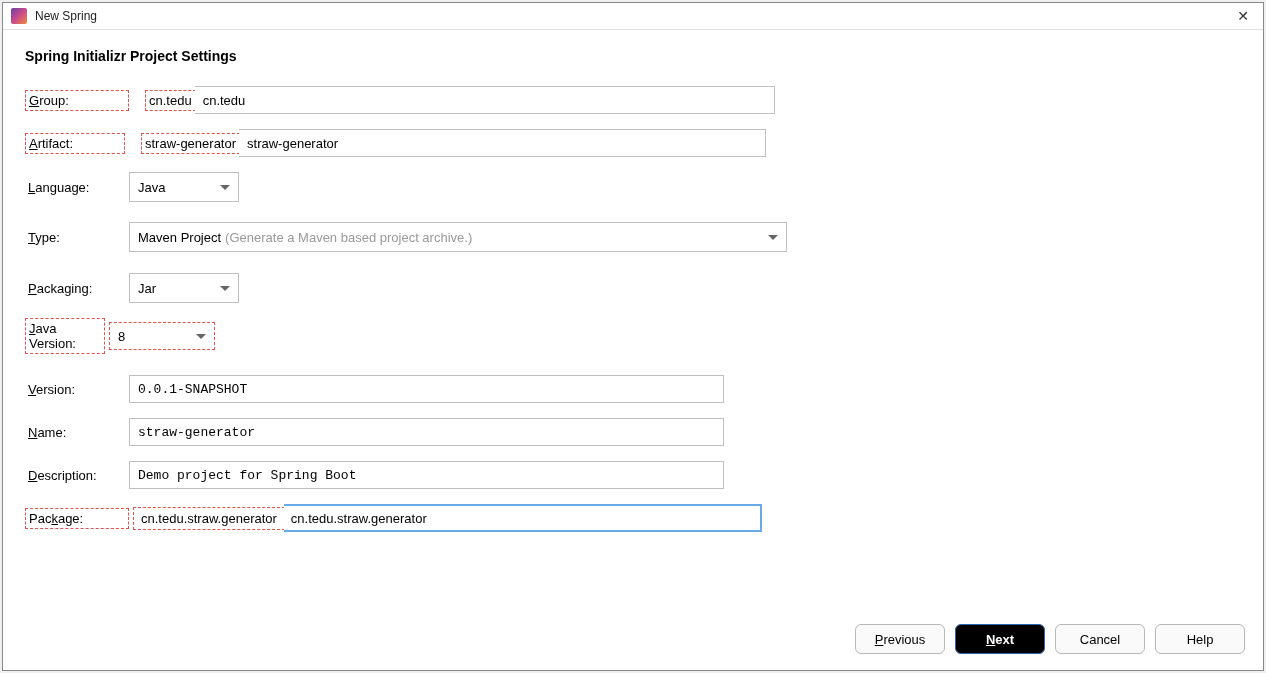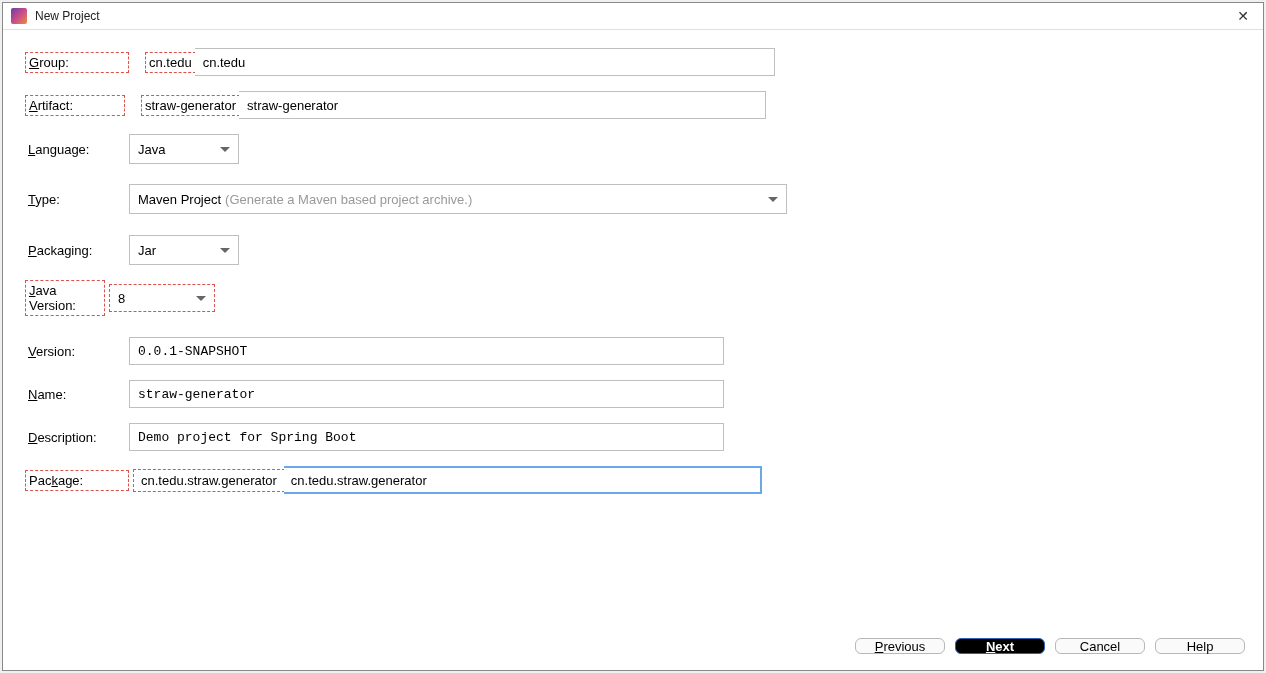--- a/index.html
+++ b/index.html
@@ -110,21 +110,21 @@
     .footer {
       border-top: 1px solid transparent;
       display: flex;
       justify-content: flex-end;
       align-items: center;
       padding: 10px 18px 16px 18px;
       gap: 10px;
     }
     .btn {
       min-width: 90px;
-      height: 16px;
+      height: 30px;
       border: 1px solid #b8b8b8;
       background: #fafafa;
       border-radius: 6px;
       font-family: inherit;
       font-size: 13px;
       cursor: pointer;
       padding: 0 16px;
     }
     .btn.primary {
       background: #000000;
@@ -132,25 +132,26 @@
       color: #fff;
       font-weight: 600;
     }
   </style>
 </head>
 <body>
 
 <div class="dialog">
   <div class="titlebar">
     <div class="titlebar-icon"></div>
-    <div class="titlebar-title">New Project</div>
+    <div class="titlebar-title">New Spring</div>
     <div class="titlebar-close">✕</div>
   </div>
 
   <div class="content">
+    <div class="heading">Spring Initializr Project Settings</div>
 
     <div class="form-row">
       <span class="hl-group">
         <span class="hl form-label" style="width:104px;">
           <span><span class="underline">G</span><span>roup:</span></span>
         </span>
         <span class="hl" style="margin-left:4px;">
           <span>cn.tedu</span>
         </span>
       </span>

